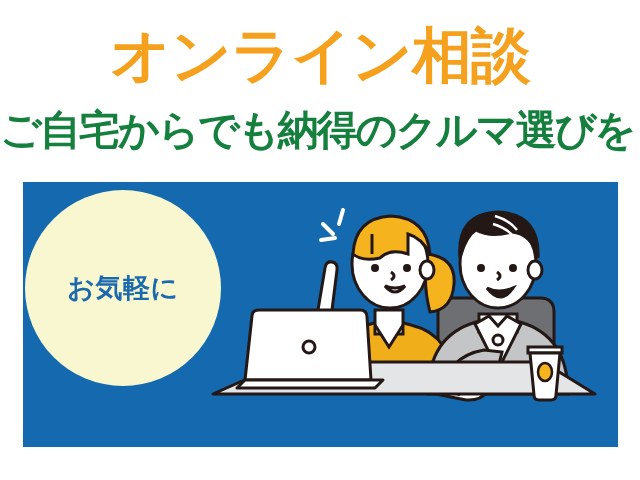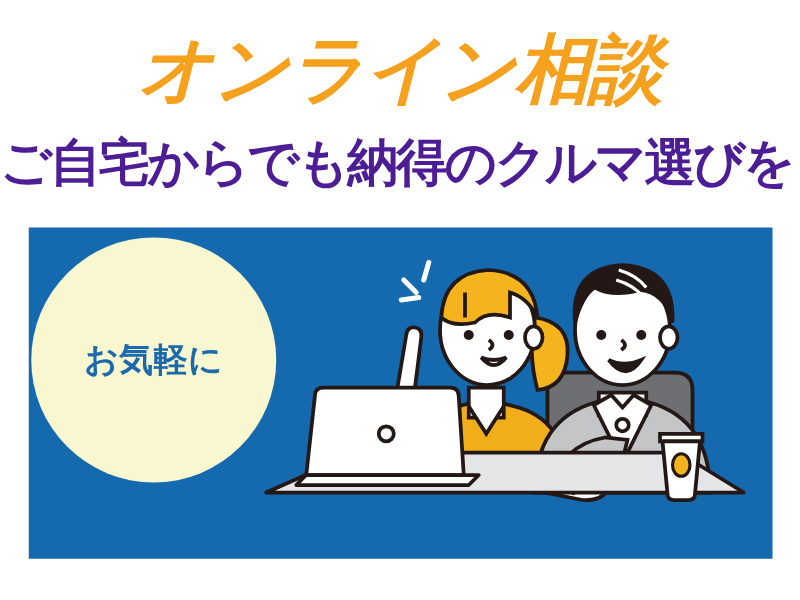--- a/index.html
+++ b/index.html
@@ -33,32 +33,31 @@
     left: 0;
     top: 20px;
     width: 640px;
     text-align: center;
     font-size: 60px;
     line-height: 72px;
     font-weight: bold;
     color: #F5A11E;
     letter-spacing: -1px;
     white-space: nowrap;
-    font-style: italic;
   }
   .headline-sub {
     position: absolute;
     left: 0;
     top: 104px;
     width: 577px;
     text-align: left;
     font-size: 41px;
     line-height: 52px;
     font-weight: bold;
-    color: #4c1d95;
+    color: #15803d;
     letter-spacing: -2px;
     white-space: nowrap;
   }
 
   
   .panel {
     position: absolute;
     left: 23px;
     top: 182px;
     width: 595px;

